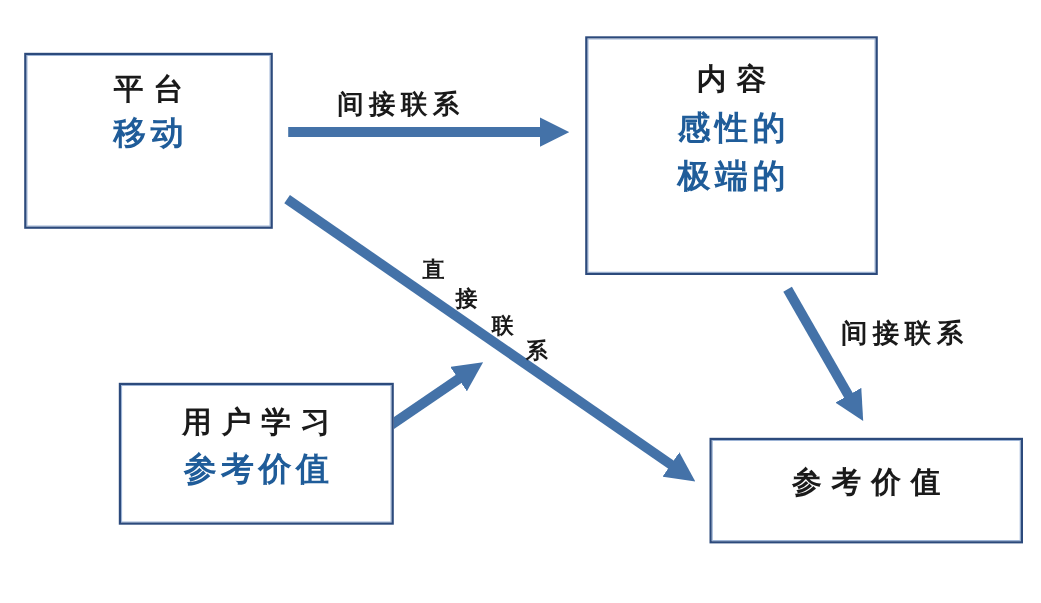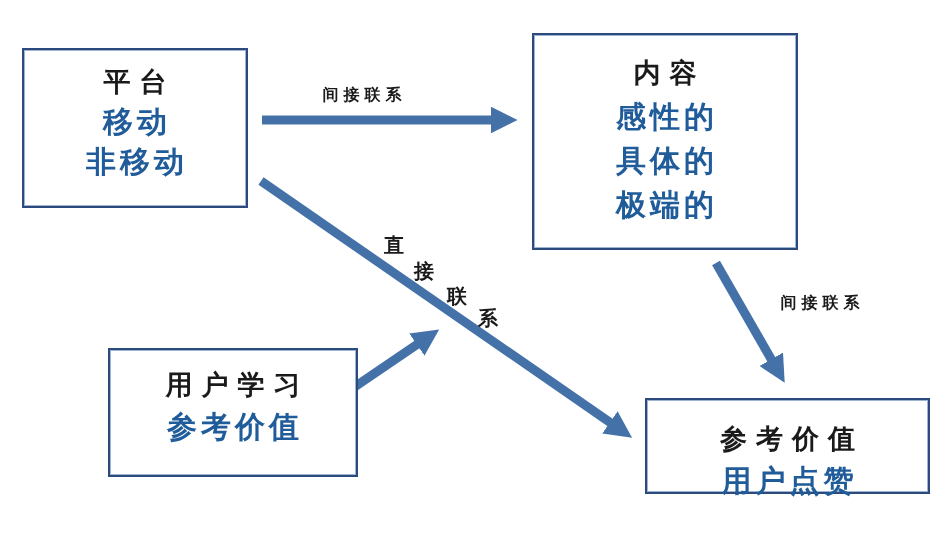--- a/index.html
+++ b/index.html
@@ -58,21 +58,21 @@
     pointer-events:none;
   }
   .arrow-line{stroke:var(--arrow);stroke-width:9;fill:none;}
   .arrowhead-shape{fill:var(--arrow);stroke:none;}
 
   .arrow-label{
     position:absolute;
     transform:translate(-50%,-50%);
     color:var(--title);
     font-weight:bold;
-    font-size:16px;
+    font-size:24px;
     letter-spacing:5px;
     text-indent:5px;
     white-space:nowrap;
     font-family:Liberation Mono, monospace;
   }
   .step-char{
     position:absolute;
     transform:translate(-50%,-50%);
     color:var(--title);
     font-weight:bold;
@@ -93,38 +93,35 @@
     </defs>
     <line class="arrow-line" x1="262" y1="120" x2="504" y2="120" marker-end="url(#head)"></line>
     <line class="arrow-line" x1="261" y1="181" x2="621" y2="430" marker-end="url(#head)"></line>
     <line class="arrow-line" x1="353" y1="388" x2="428" y2="337" marker-end="url(#head)"></line>
     <line class="arrow-line" x1="716" y1="263" x2="778" y2="371" marker-end="url(#head)"></line>
   </svg>
 
   <div class="diagram-box" id="box-platform">
     <div class="box-title">平台</div>
     <div class="box-line">移动</div>
-    <div class="box-line">非移动</div>
   </div>
 
   <div class="diagram-box" id="box-content">
     <div class="box-title">内容</div>
     <div class="box-line">感性的</div>
-    <div class="box-line">具体的</div>
     <div class="box-line">极端的</div>
   </div>
 
   <div class="diagram-box" id="box-user-learning">
     <div class="box-title">用户学习</div>
     <div class="box-line">参考价值</div>
   </div>
 
   <div class="diagram-box" id="box-reference">
     <div class="box-title">参考价值</div>
-    <div class="box-line">用户点赞</div>
   </div>
 
   <div class="arrow-label" style="left:362px;top:95px;">间接联系</div>
 
   <span class="step-char" style="left:394px;top:245px;">直</span>
   <span class="step-char" style="left:424px;top:271px;">接</span>
   <span class="step-char" style="left:457px;top:296px;">联</span>
   <span class="step-char" style="left:488px;top:318px;">系</span>
 
   <div class="arrow-label" style="left:820px;top:303px;">间接联系</div>

